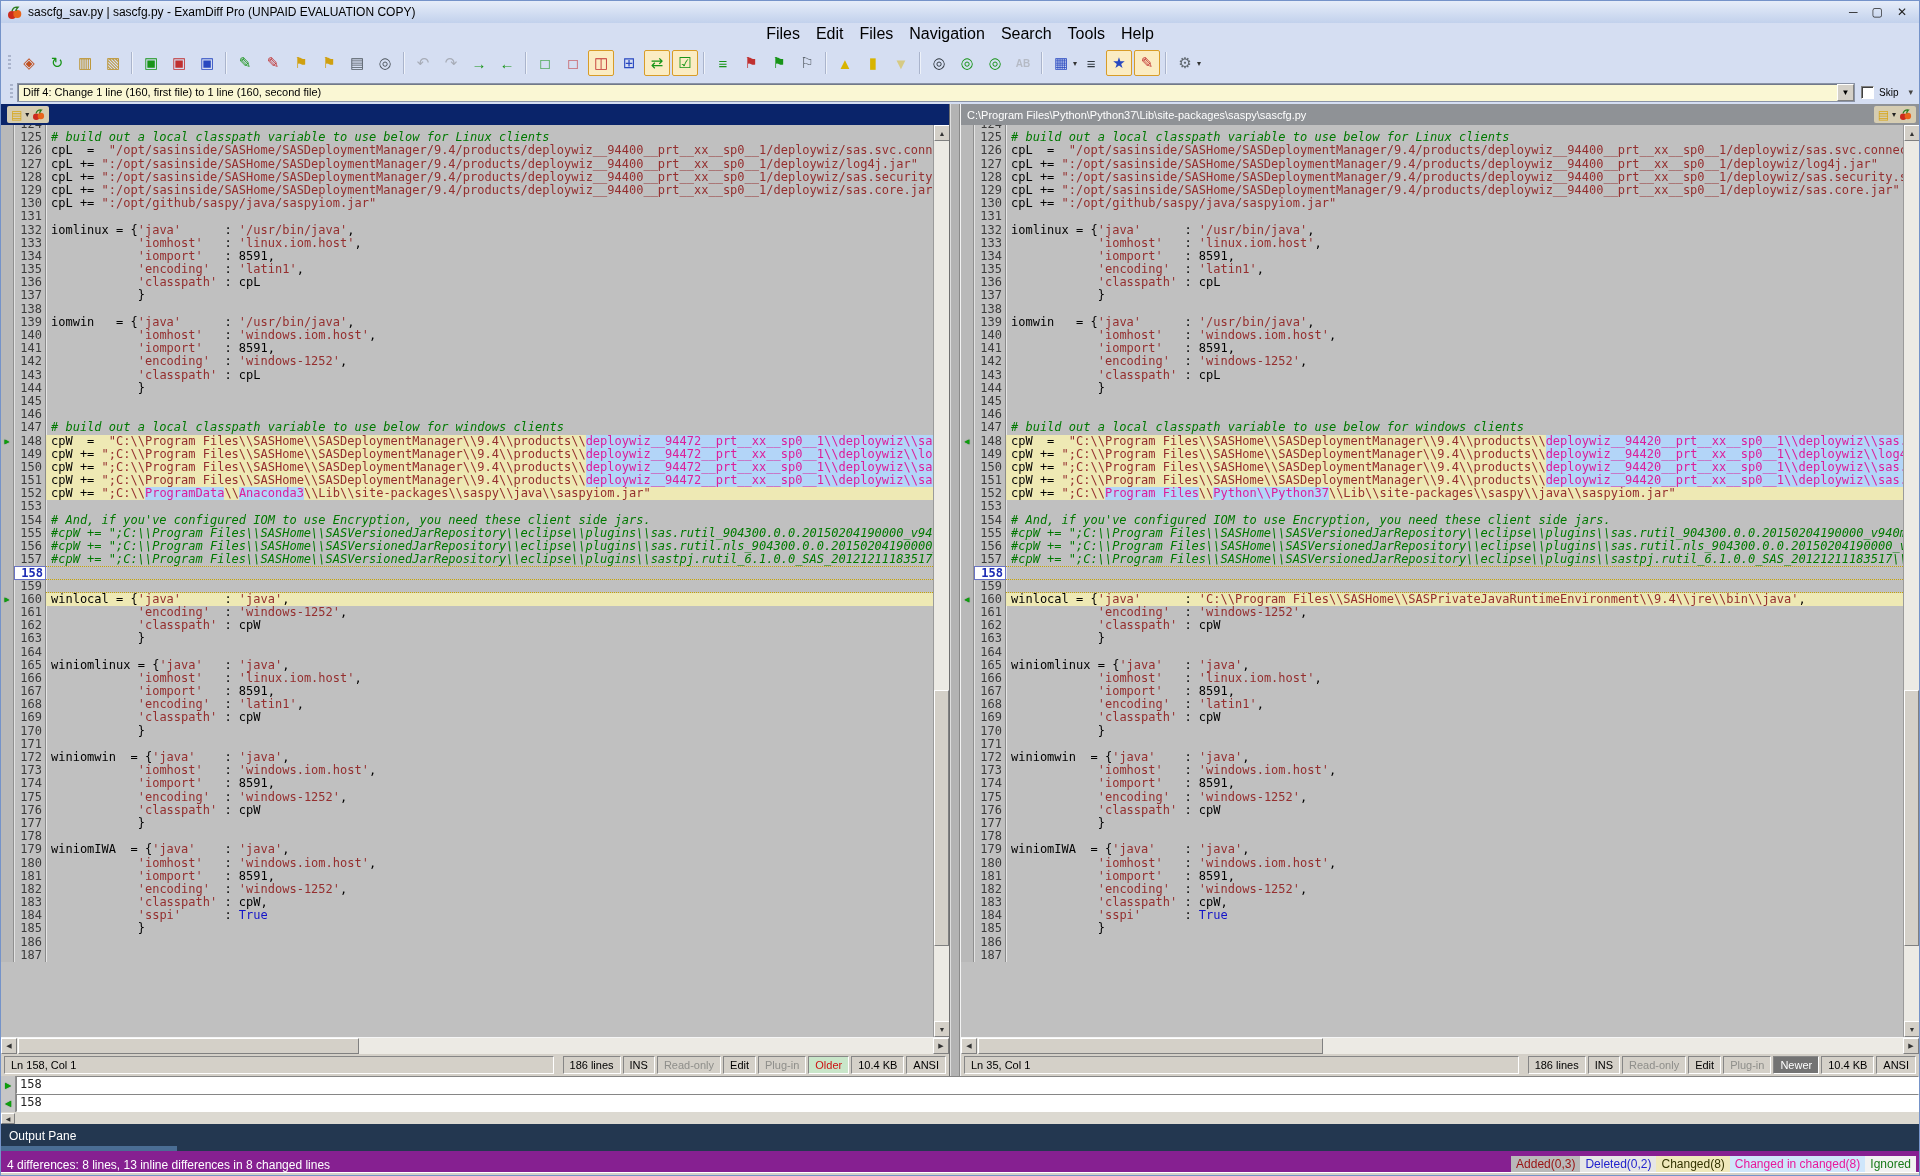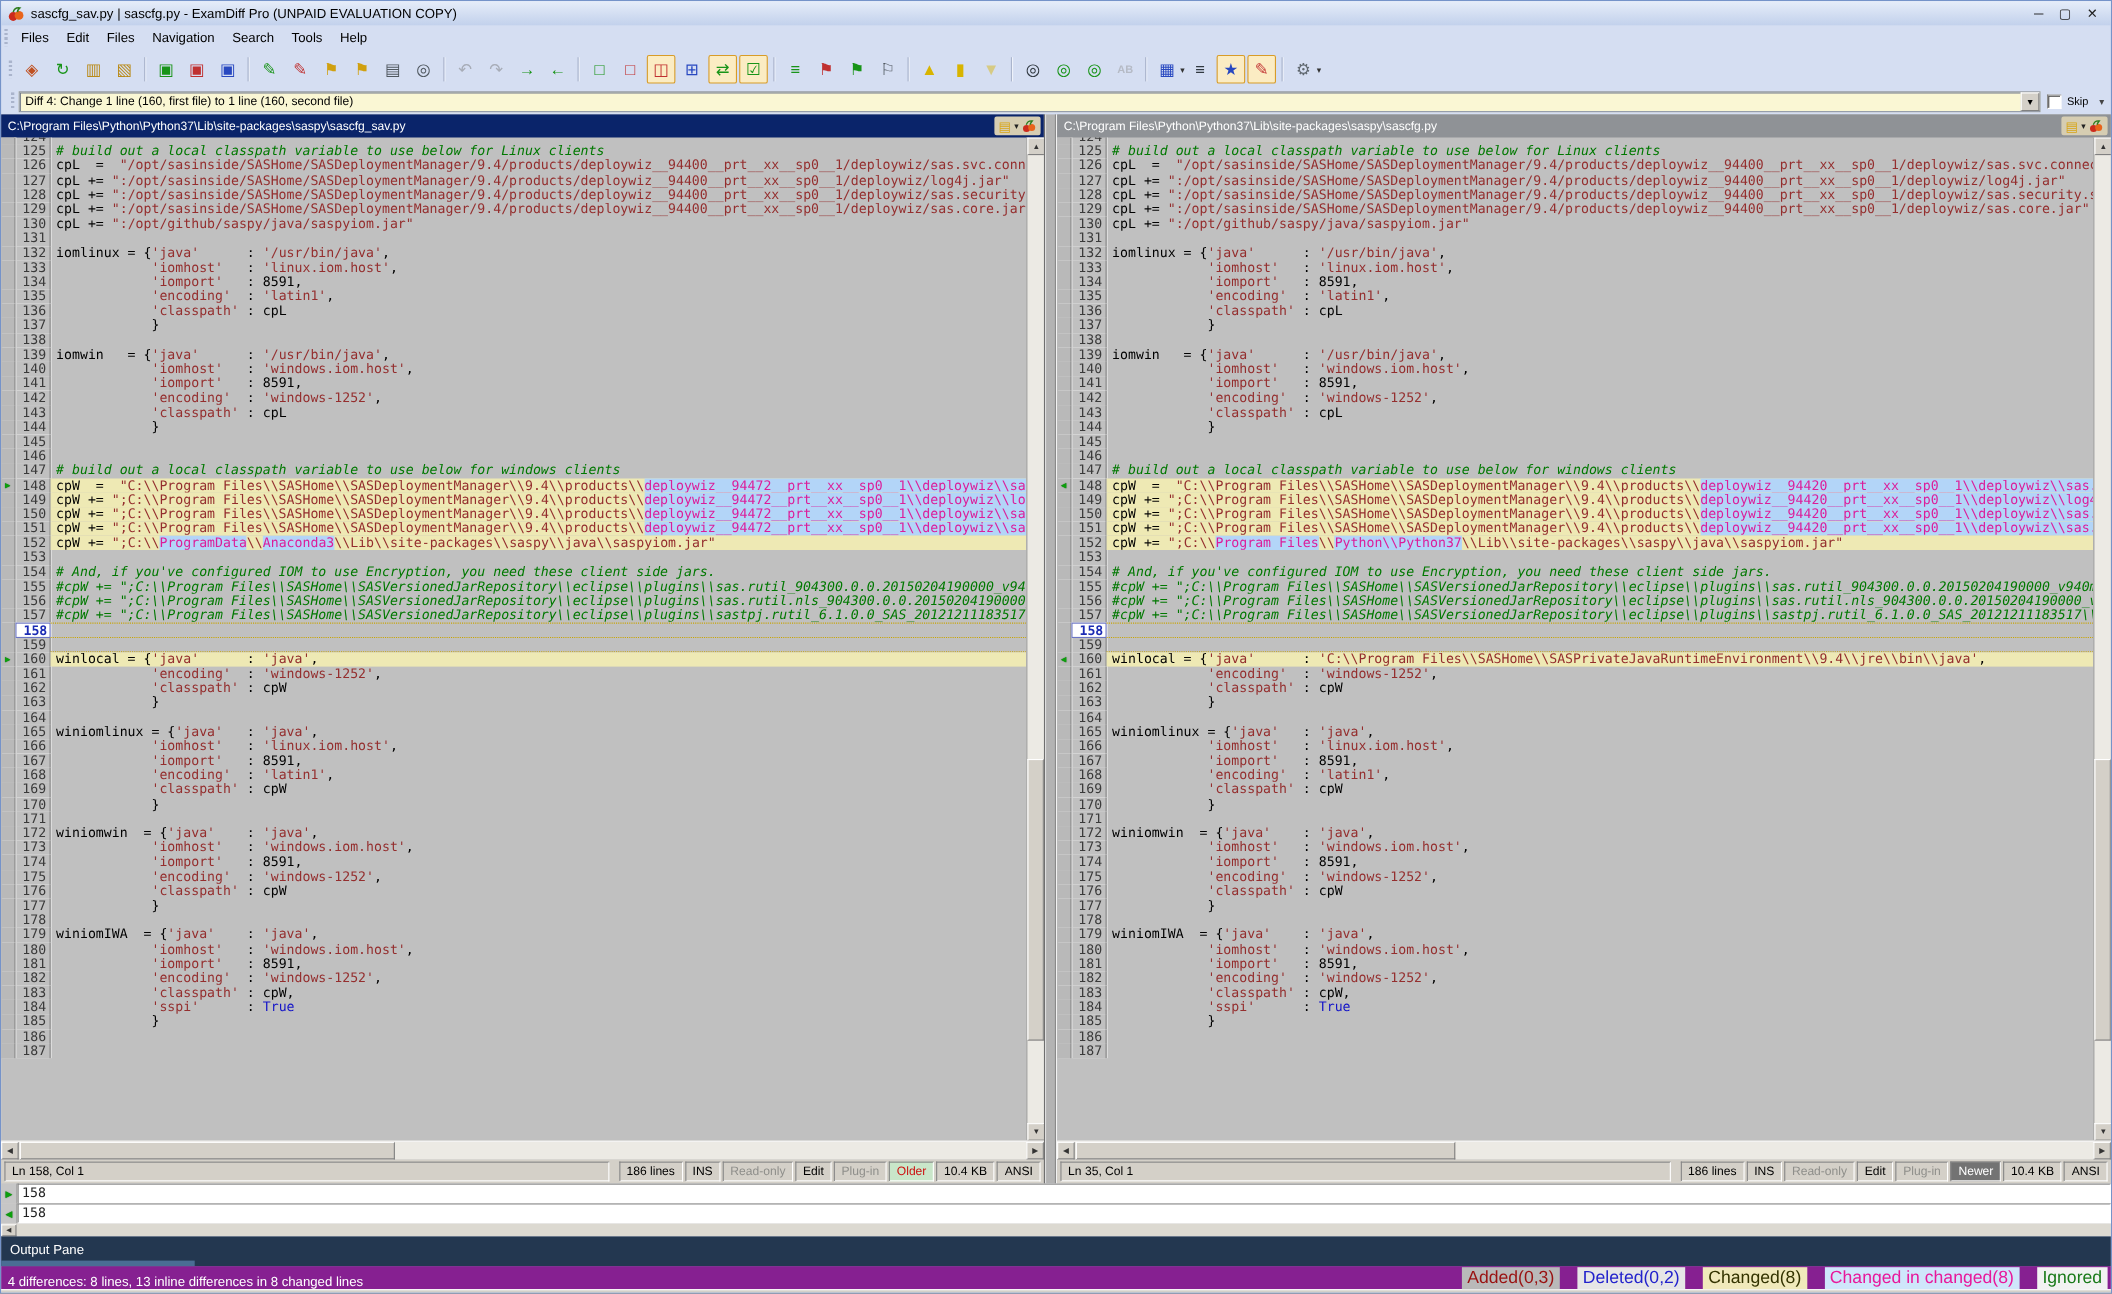--- a/index.html
+++ b/index.html
@@ -6,21 +6,21 @@
   *{box-sizing:border-box;}
   .window{width:1920px;height:1176px;position:relative;background:#d5def2;border:1px solid #7593c9;
     font-family:"Liberation Sans",sans-serif;color:#000;overflow:hidden;}
   
   .titlebar{height:22px;display:flex;align-items:center;padding:0 4px;
     background:linear-gradient(#e6edf9,#c2d1ec);font-size:12px;}
   .titlebar .ticon{margin:0 6px 0 2px;display:inline-flex;}
   .twinbtns{margin-left:auto;display:flex;gap:14px;padding-right:8px;color:#222;font-size:12px;}
   .twinbtns span{cursor:default;}
   
-  .menubar{height:22px;display:flex;align-items:center;font-size:12px;}
+  .menubar{height:22px;display:flex;align-items:center;font-size:16px;flex-direction:column;}
   .grip{width:9px;height:16px;margin:0 4px 0 3px;
     background:repeating-linear-gradient(#aab4cc 0 2px,transparent 2px 4px);width:3px;}
   .menu-item{padding:2px 8px;}
   
   .toolbar{height:36px;display:flex;align-items:center;padding:2px 4px;}
   .tbtn{width:26px;height:26px;display:flex;align-items:center;justify-content:center;
     font-size:15px;border:1px solid transparent;border-radius:2px;margin:0 1px;}
   .tbtn.small{font-size:10px;font-weight:bold;}
   .tbtn.active{border:1px solid #d89c28;background:#fbecc3;}
   .tbtn.disabled{opacity:.45;}
@@ -88,21 +88,21 @@
   .tfield{flex:1;background:#fff;border:1px solid;border-color:#868686 #fff #fff #868686;
     font-family:"DejaVu Sans Mono",monospace;font-size:12px;padding:0 3px;color:#222;}
   .ministrip{height:12px;background:#dcd9d1;display:flex;align-items:center;}
   .ministrip .mbtn{width:14px;height:11px;background:#d4d0c8;border:1px solid;border-color:#fff #808080 #808080 #fff;
     font-size:6px;display:flex;align-items:center;justify-content:center;color:#333;}
   .outbar{height:27px;background:#233750;position:relative;color:#fff;font-size:12px;}
   .outbar .olabel{position:absolute;left:8px;top:5px;}
   .outbar .oind{position:absolute;left:0;bottom:0;width:176px;height:5px;background:#4a6d94;}
   .purplebar{height:21px;background:#862091;display:flex;align-items:flex-end;color:#fff;font-size:12px;padding:0 3px 0 6px;}
   .purplebar .summary{flex:1;}
-  .badge{padding:1px 5px;margin-left:16px;font-size:16px;white-space:nowrap;}
+  .badge{padding:1px 5px;margin-left:0;font-size:12px;white-space:nowrap;}
   .bottomstrip{height:5px;background:#d4d0c8;border-top:1px solid #fff;}
 </style>
 </head>
 <body>
 
 <div class="window">
 
   <div class="titlebar">
     <span class="ticon">
       <svg width="15" height="15" viewBox="0 0 15 15">
@@ -197,21 +197,20 @@
     <span class="skipbox">
       <span class="chk"></span>
       <span>Skip</span>
     </span>
     <span class="bar-chv">▾</span>
   </div>
 
   <div class="main">
       <div class="pane" style="width: 948px;">
         <div class="phdr">
-          <span class="ppath">C:\Program Files\Python\Python37\Lib\site-packages\saspy\sascfg_sav.py</span>
           <span class="phicons">
             <span class="doc">▤</span>
             <span class="dd">▾</span>
             <svg width="13" height="13" viewBox="0 0 13 13">
               <circle cx="4.2" cy="8.8" r="3.2" fill="#cc2b1d"></circle>
               <circle cx="8.9" cy="8" r="3.2" fill="#e8641b"></circle>
               <path d="M4 5.4 C5 2.4 7 1.7 9.4 2 C8.2 3.2 7.7 4 7.6 5.4" fill="none" stroke="#2e7d1e" stroke-width="1.2"></path>
             </svg>
           </span>
         </div>

